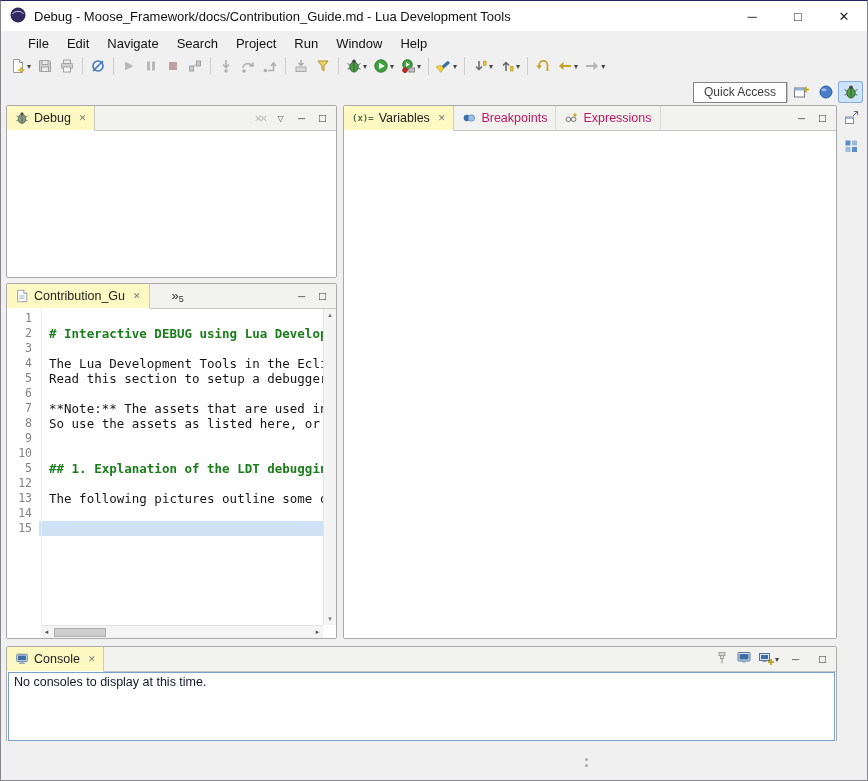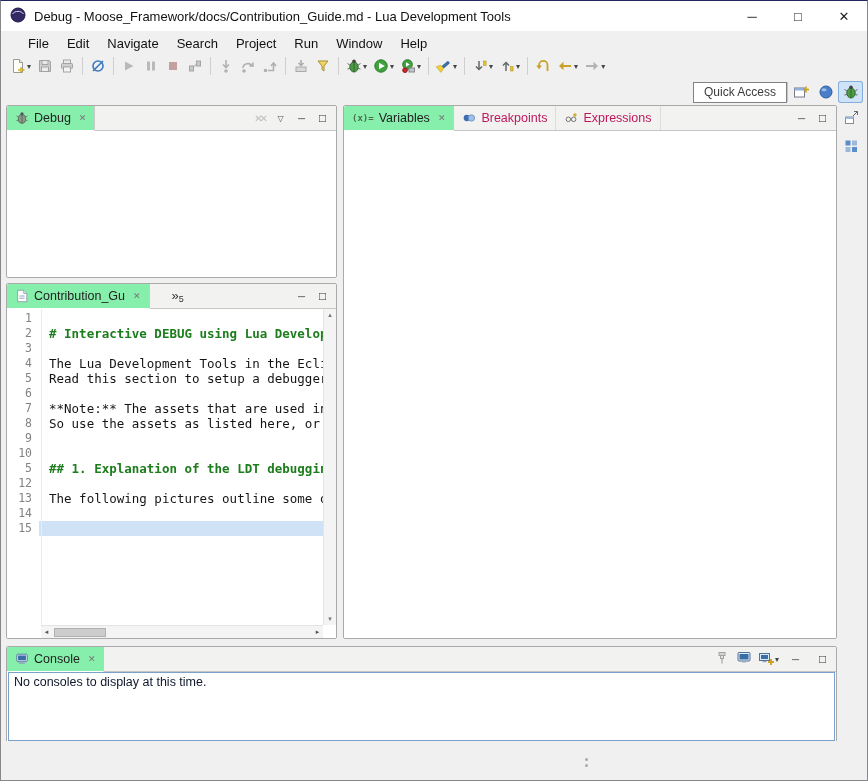--- a/index.html
+++ b/index.html
@@ -23,21 +23,21 @@
 
 .qa-row{position:absolute;top:79px;right:4px;height:24px;display:flex;align-items:center;}
 .qa-box{border:1px solid #828282;background:#fff;color:#3c3c3c;font-size:12px;padding:2px 10px 3px;white-space:nowrap}
 .vsep{width:1px;height:20px;background:#c4c4c4}
 .persp-btn{width:25px;height:22px;display:flex;align-items:center;justify-content:center;border-radius:3px}
 .persp-btn.active{background:var(--active-perspective-bg,#cee3f8);box-shadow:0 0 0 1px #86aedd inset}
 
 .panel{position:absolute;background:#fff;border:1px solid #aaa;border-radius:2px}
 .hdr{position:absolute;top:0;left:0;right:0;height:25px;display:flex;align-items:stretch;background:#f2f2f1;border-bottom:1px solid #c6c6c6;border-radius:2px 2px 0 0}
 .tab{display:flex;align-items:center;gap:5px;padding:0 8px;font-size:12.5px;color:#222;white-space:nowrap}
-.tab.selected{background:#86efac;border-right:1px solid #c9c9c9;border-bottom:1px solid #fff;margin-bottom:-1px;border-radius:2px 0 0 0;z-index:2}
+.tab.selected{background:#fef9c3;border-right:1px solid #c9c9c9;border-bottom:1px solid #fff;margin-bottom:-1px;border-radius:2px 0 0 0;z-index:2}
 .tab.plain{border-right:1px solid #dcdcdc;color:#be185d}
 .tab-close{font-size:9px;color:#777;margin-left:3px}
 .hdr-spacer{flex:1}
 .hdr-btns{display:flex;align-items:center;padding-right:3px}
 .hdr-btn{width:21px;height:100%;display:flex;align-items:center;justify-content:center;color:#333}
 .hdr-btn.viewmenu{font-size:8px;color:#555}
 .hdr-btn.minimize{font-size:10px}
 .hdr-btn.maximize{font-size:12px}
 .double-x{font-size:10px;color:#bdbdbd;letter-spacing:-3px;padding-right:5px;align-self:center}
 .panel-body{position:absolute;left:0;right:0;top:25px;bottom:0;background:#fff;border-radius:0 0 2px 2px}

